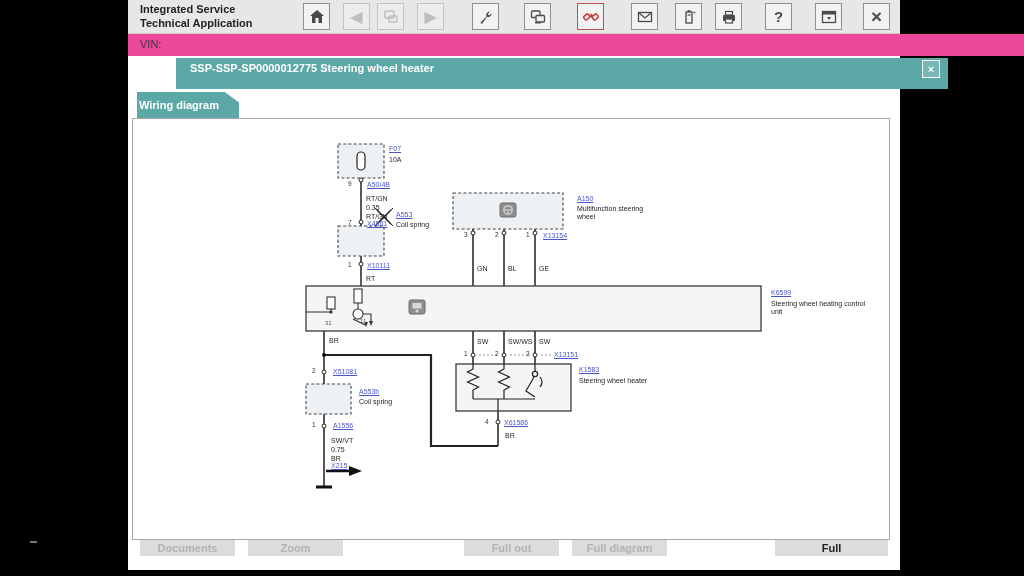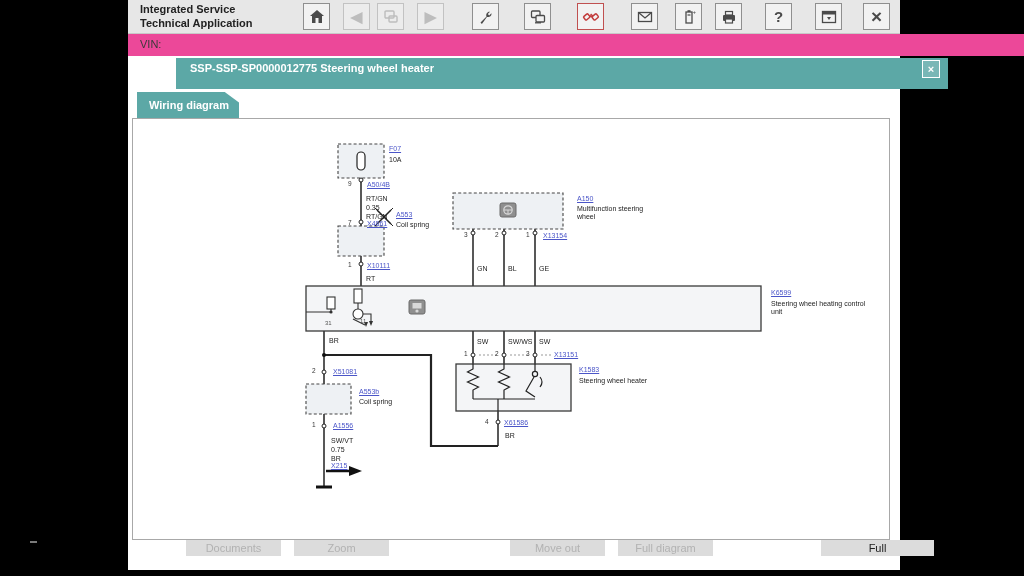--- a/index.html
+++ b/index.html
@@ -24,34 +24,34 @@
 
   
   .dlgbar{position:absolute;left:0;top:58px;width:772px;height:31px;background:#5ca8a6;margin-left:48px;}
   .dlgtitle{position:absolute;left:14px;top:4px;color:#fff;font-size:11px;font-weight:bold;}
   .dlgclose{position:absolute;right:8px;top:2px;width:16px;height:16px;border:1px solid #fff;
      background:rgba(255,255,255,.18);color:#fff;font-size:11px;font-weight:bold;
      display:flex;align-items:center;justify-content:center;line-height:1;}
 
   
   .tab{position:absolute;left:9px;top:92px;width:102px;height:26px;background:#5ca8a6;color:#fff;
-     font-size:11px;font-weight:bold;display:flex;align-items:center;padding-left:12px;box-sizing:border-box;
+     font-size:11px;font-weight:bold;display:flex;align-items:center;padding-left:2px;box-sizing:border-box;
      clip-path:polygon(0 0,86% 0,100% 40%,100% 100%,0 100%);}
 
   
   .panel{position:absolute;left:4px;top:118px;width:756px;height:420px;background:#fff;border:1px solid #a8a8a8;box-sizing:content-box;}
   .dl{position:absolute;font-size:7px;color:#1d1d1d;white-space:nowrap;line-height:1.05;}
   .dl.pin{font-size:6.5px;color:#333;}
   .dl.lk{color:#4a55c8;text-decoration:underline;}
   .dl.wrap{white-space:normal;line-height:1.15;}
   .dl.tiny{font-size:6px;color:#555;}
 
   
-  .fbtn{position:absolute;top:540px;height:16px;background:#dcdcdc;font-size:11px;font-weight:normal;
-     display:flex;align-items:center;justify-content:center;color:#222;margin-left:46px;}
+  .fbtn{position:absolute;top:540px;height:16px;background:#dcdcdc;font-size:11px;font-weight:bold;
+     display:flex;align-items:center;justify-content:center;color:#222;}
   .fbtn.dis{color:#b2b2b2;}
   .dash{position:absolute;left:30px;top:541px;width:7px;height:2px;background:#7a7a7a;}
   svg{display:block}
 </style>
 </head>
 <body>
 
 <div id="stage">
   <div class="dash"></div>
 
@@ -320,21 +320,21 @@
       <div class="dl lk" style="left:198px;top:343px">X215</div>
     </div>
 
     <div class="fbtn dis" style="left:12px;width:95px">
       <span>Documents</span>
     </div>
     <div class="fbtn dis" style="left:120px;width:95px">
       <span>Zoom</span>
     </div>
     <div class="fbtn dis" style="left:336px;width:95px">
-      <span>Move out</span>
+      <span>Full out</span>
     </div>
     <div class="fbtn dis" style="left:444px;width:95px">
       <span>Full diagram</span>
     </div>
     <div class="fbtn" style="left:647px;width:113px">
       <span>Full</span>
     </div>
   </div>
 </div>
 

